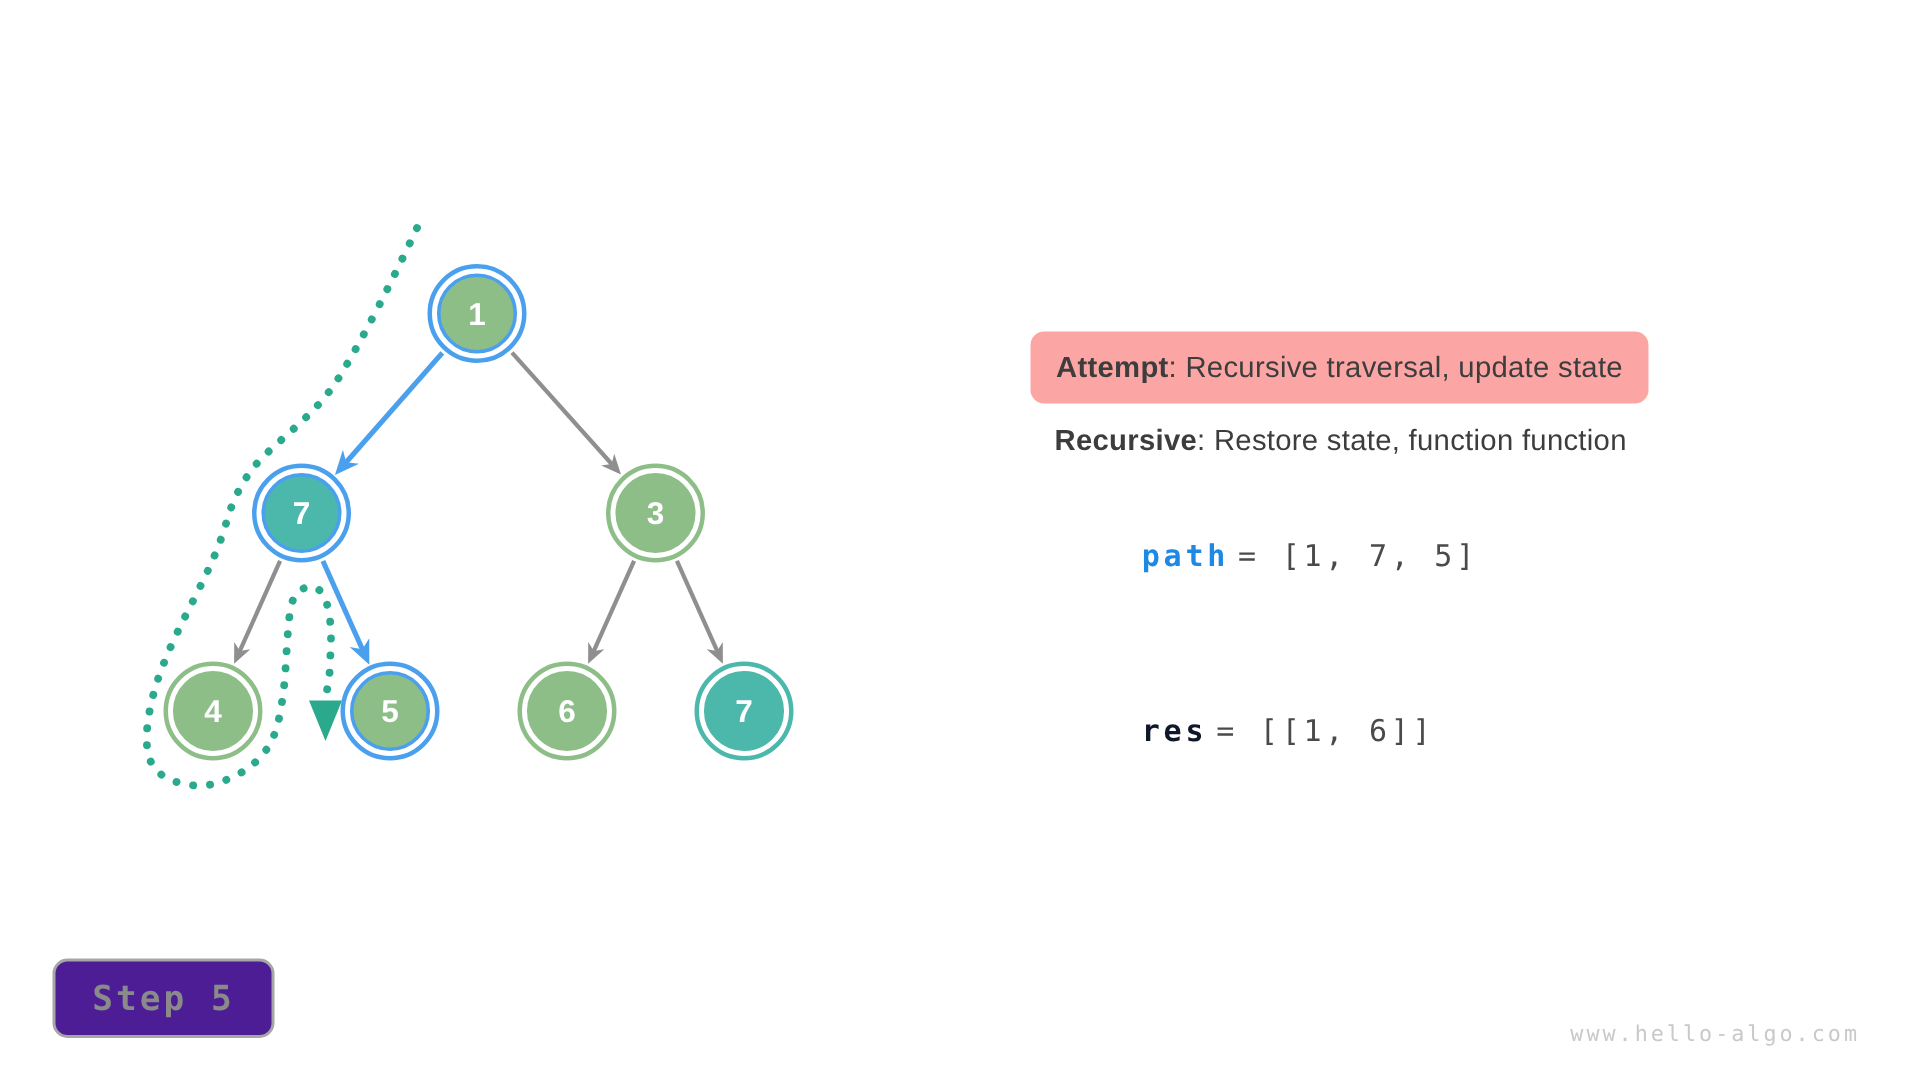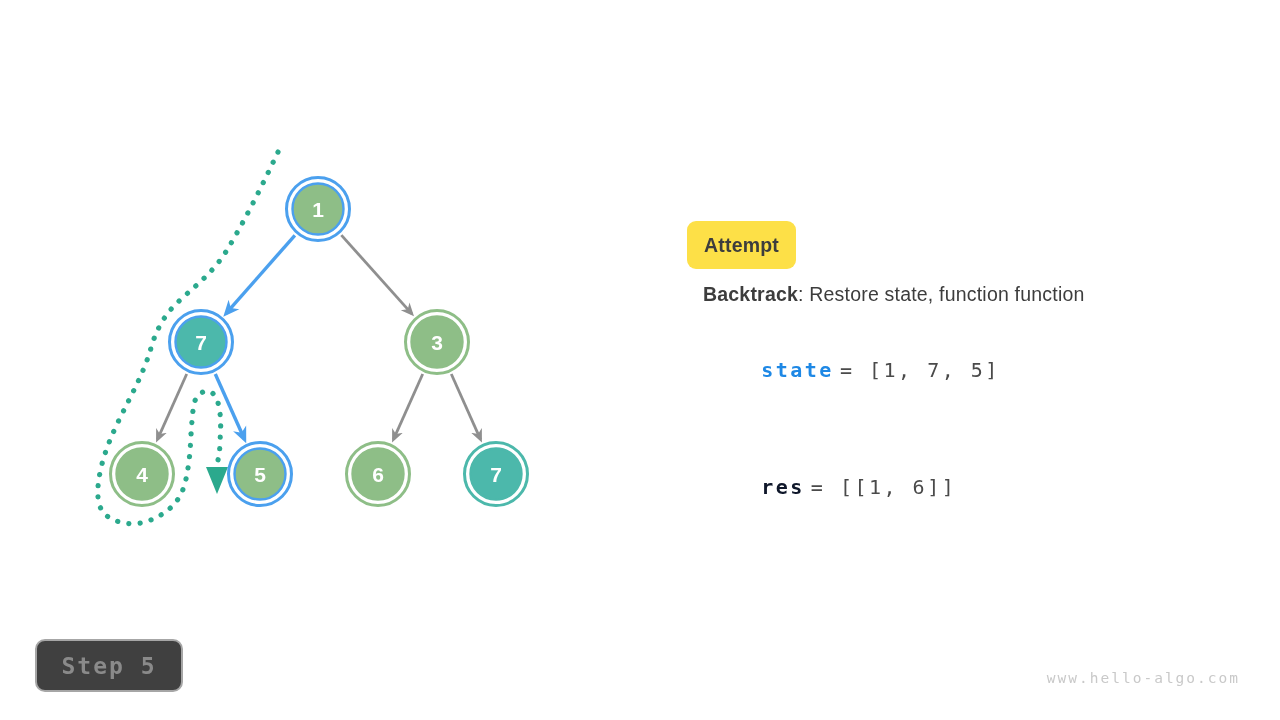--- a/index.html
+++ b/index.html
@@ -8,43 +8,43 @@
     font-family:"Liberation Sans",sans-serif;
   }
   #tree-svg{position:absolute;left:0;top:0;}
   .legend-line{
     position:absolute;font-size:19.5px;color:#3D3D3D;letter-spacing:0.2px;
   }
   .legend-line .b{font-weight:700;}
   .attempt-box{
     position:absolute;left:687px;top:221px;height:48px;
     display:inline-flex;align-items:center;padding:0 17px;
-    background:#fde047;border-radius:9px;
+    background:#fca5a5;border-radius:9px;
     font-size:19.5px;color:#3D3D3D;letter-spacing:0.2px;
   }
   .attempt-box .b{font-weight:700;}
   .code-line{
     position:absolute;left:703px;white-space:pre;
     font-family:"DejaVu Sans Mono","Liberation Mono",monospace;
     font-size:20px;letter-spacing:2.5px;color:#4A4A4A;
   }
   .code-line .kw{font-weight:700;margin-right:6px;}
   .path-line{top:334px;}
   .path-line .kw{color:#1E88E5;}
   .res-line{top:451px;}
   .res-line .kw{color:#0f172a;}
   .step-badge{
     position:absolute;left:35px;top:639px;width:148px;height:53px;
-    box-sizing:border-box;border:2px solid #A6A6A6;border-radius:10px;background:#404040;
+    box-sizing:border-box;border:2px solid #A6A6A6;border-radius:10px;background:#4c1d95;
     display:flex;align-items:center;justify-content:center;
     font-family:"DejaVu Sans Mono","Liberation Mono",monospace;
     font-size:23px;font-weight:700;color:#8A8A8A;letter-spacing:2px;
   }
   .watermark{
-    position:absolute;right:40px;bottom:34px;
+    position:absolute;right:40px;bottom:22px;
     font-family:"DejaVu Sans Mono","Liberation Mono",monospace;
     font-size:14.5px;color:#C9C9C9;letter-spacing:2px;
   }
 </style>
 </head>
 <body>
 
 <div class="canvas">
 
   <svg id="tree-svg" width="640" height="580" viewBox="0 0 640 580">
@@ -96,28 +96,29 @@
       </g>
       <g>
         <circle cx="496" cy="474" r="31.5" fill="none" stroke="#4CB8AB" stroke-width="3"></circle>
         <circle cx="496" cy="474" r="25.5" fill="#4CB8AB" stroke="#4CB8AB" stroke-width="2.4"></circle>
         <text x="496" y="474" dy="0.36em" text-anchor="middle" fill="#FFFFFF" font-size="21" font-weight="600" font-family="&quot;Liberation Sans&quot;,sans-serif">7</text>
       </g>
     </svg>
 
   <div class="attempt-box">
     <span class="b">Attempt</span>
+      <span>: Recursive traversal, update state</span>
   </div>
 
   <div class="legend-line" style="left:703px;top:283px;">
-    <span class="b">Backtrack</span><span>: Restore state, function function</span>
+    <span class="b">Recursive</span><span>: Restore state, function function</span>
   </div>
 
   <div class="code-line path-line">
-    <span class="kw">state</span><span>= [1, 7, 5]</span>
+    <span class="kw">path</span><span>= [1, 7, 5]</span>
   </div>
 
   <div class="code-line res-line">
     <span class="kw">res</span><span>= [[1, 6]]</span>
   </div>
 
   <div class="step-badge">
     <span>Step 5</span>
   </div>
 

